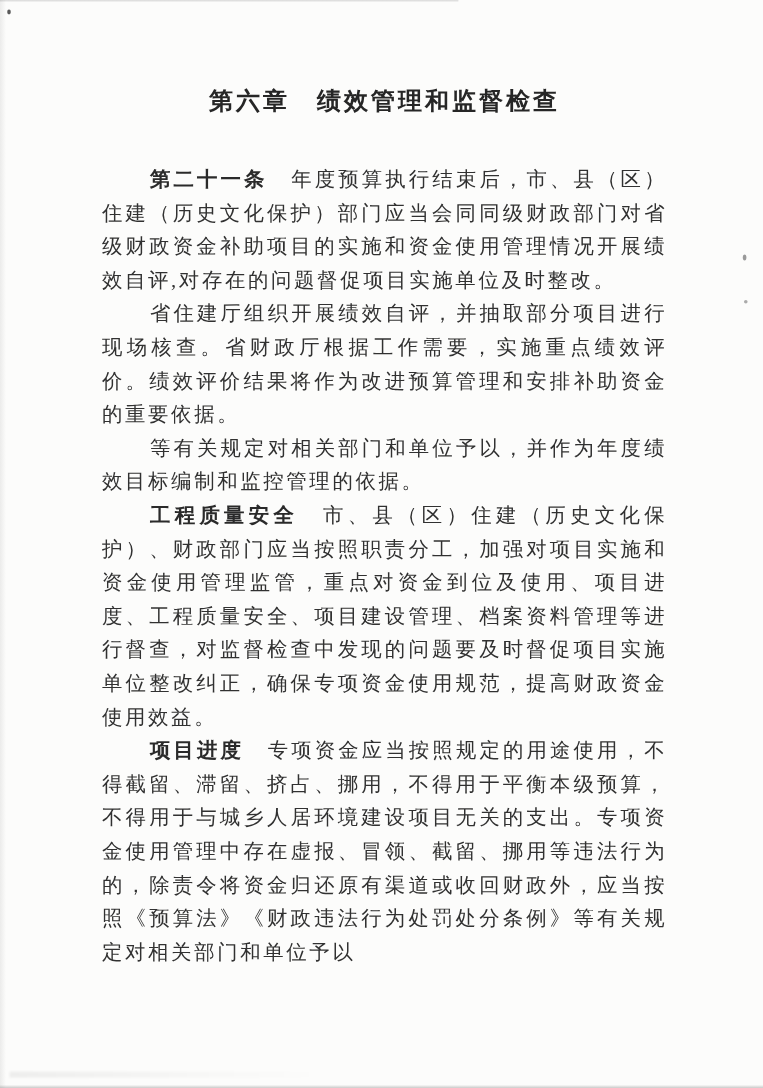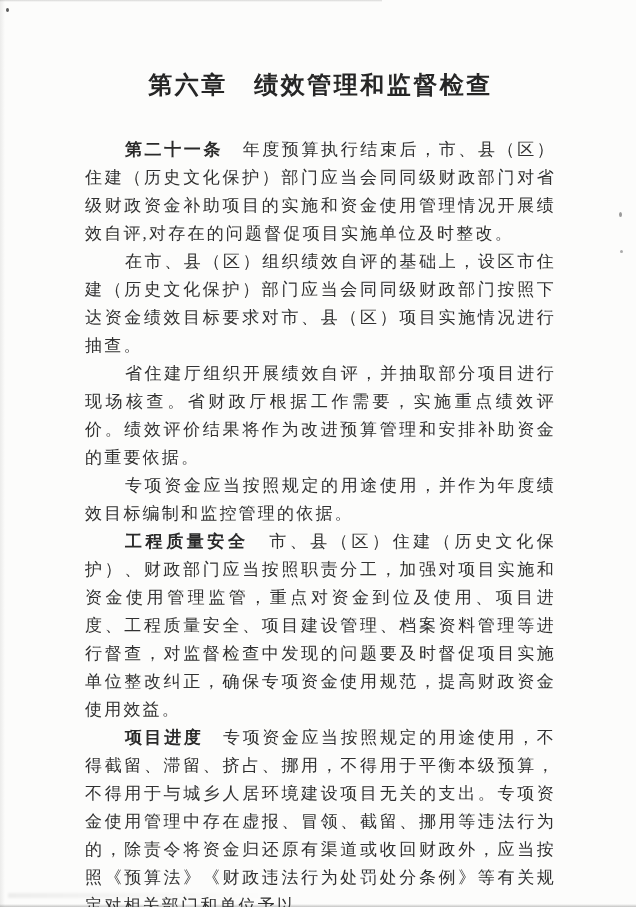--- a/index.html
+++ b/index.html
@@ -41,21 +41,21 @@
     position: absolute;
     left: 85px;
     right: 80px;
     top: 0;
   }
   .title {
     margin: 72px 0 0 0;
     text-align: center;
     font-family: "Liberation Sans", "DejaVu Sans", sans-serif;
     font-weight: 700;
-    font-size: 24px;
+    font-size: 20px;
     line-height: 26px;
     letter-spacing: 2.5px;
     color: #262626;
     white-space: nowrap;
   }
   .body-text {
     margin-top: 38px;
   }
   .para {
     margin: 0;
@@ -82,20 +82,19 @@
   <div class="edge-bottom"></div>
   <div class="speck speck-a"></div>
   <div class="speck speck-b"></div>
   <div class="speck speck-c"></div>
   <div class="smudge-bl"></div>
 
   <div class="content">
     <h1 class="title">第六章　绩效管理和监督检查</h1>
     <div class="body-text">
         <p class="para"><span class="article-no">第二十一条</span><span>　年度预算执行结束后，市、县（区）住建（历史文化保护）部门应当会同同级财政部门对省级财政资金补助项目的实施和资金使用管理情况开展绩效自评,对存在的问题督促项目实施单位及时整改。</span></p>
-        <p class="para"><span>在市、县（区）组织绩效自评的基础上，设区市住建（历史文化保护）部门应当会同同级财政部门按照下达资金绩效目标要求对市、县（区）项目实施情况进行抽查。</span></p>
         <p class="para"><span>省住建厅组织开展绩效自评，并抽取部分项目进行现场核查。省财政厅根据工作需要，实施重点绩效评价。绩效评价结果将作为改进预算管理和安排补助资金的重要依据。</span></p>
-        <p class="para"><span>专项资金应当按照规定的用途使用，并作为年度绩效目标编制和监控管理的依据。</span></p>
+        <p class="para"><span>等有关规定对相关部门和单位予以，并作为年度绩效目标编制和监控管理的依据。</span></p>
         <p class="para"><span class="article-no">工程质量安全</span><span>　市、县（区）住建（历史文化保护）、财政部门应当按照职责分工，加强对项目实施和资金使用管理监管，重点对资金到位及使用、项目进度、工程质量安全、项目建设管理、档案资料管理等进行督查，对监督检查中发现的问题要及时督促项目实施单位整改纠正，确保专项资金使用规范，提高财政资金使用效益。</span></p>
         <p class="para"><span class="article-no">项目进度</span><span>　专项资金应当按照规定的用途使用，不得截留、滞留、挤占、挪用，不得用于平衡本级预算，不得用于与城乡人居环境建设项目无关的支出。专项资金使用管理中存在虚报、冒领、截留、挪用等违法行为的，除责令将资金归还原有渠道或收回财政外，应当按照《预算法》《财政违法行为处罚处分条例》等有关规定对相关部门和单位予以</span></p>
       </div>
   </div>
 </div>
 
 </body></html>

